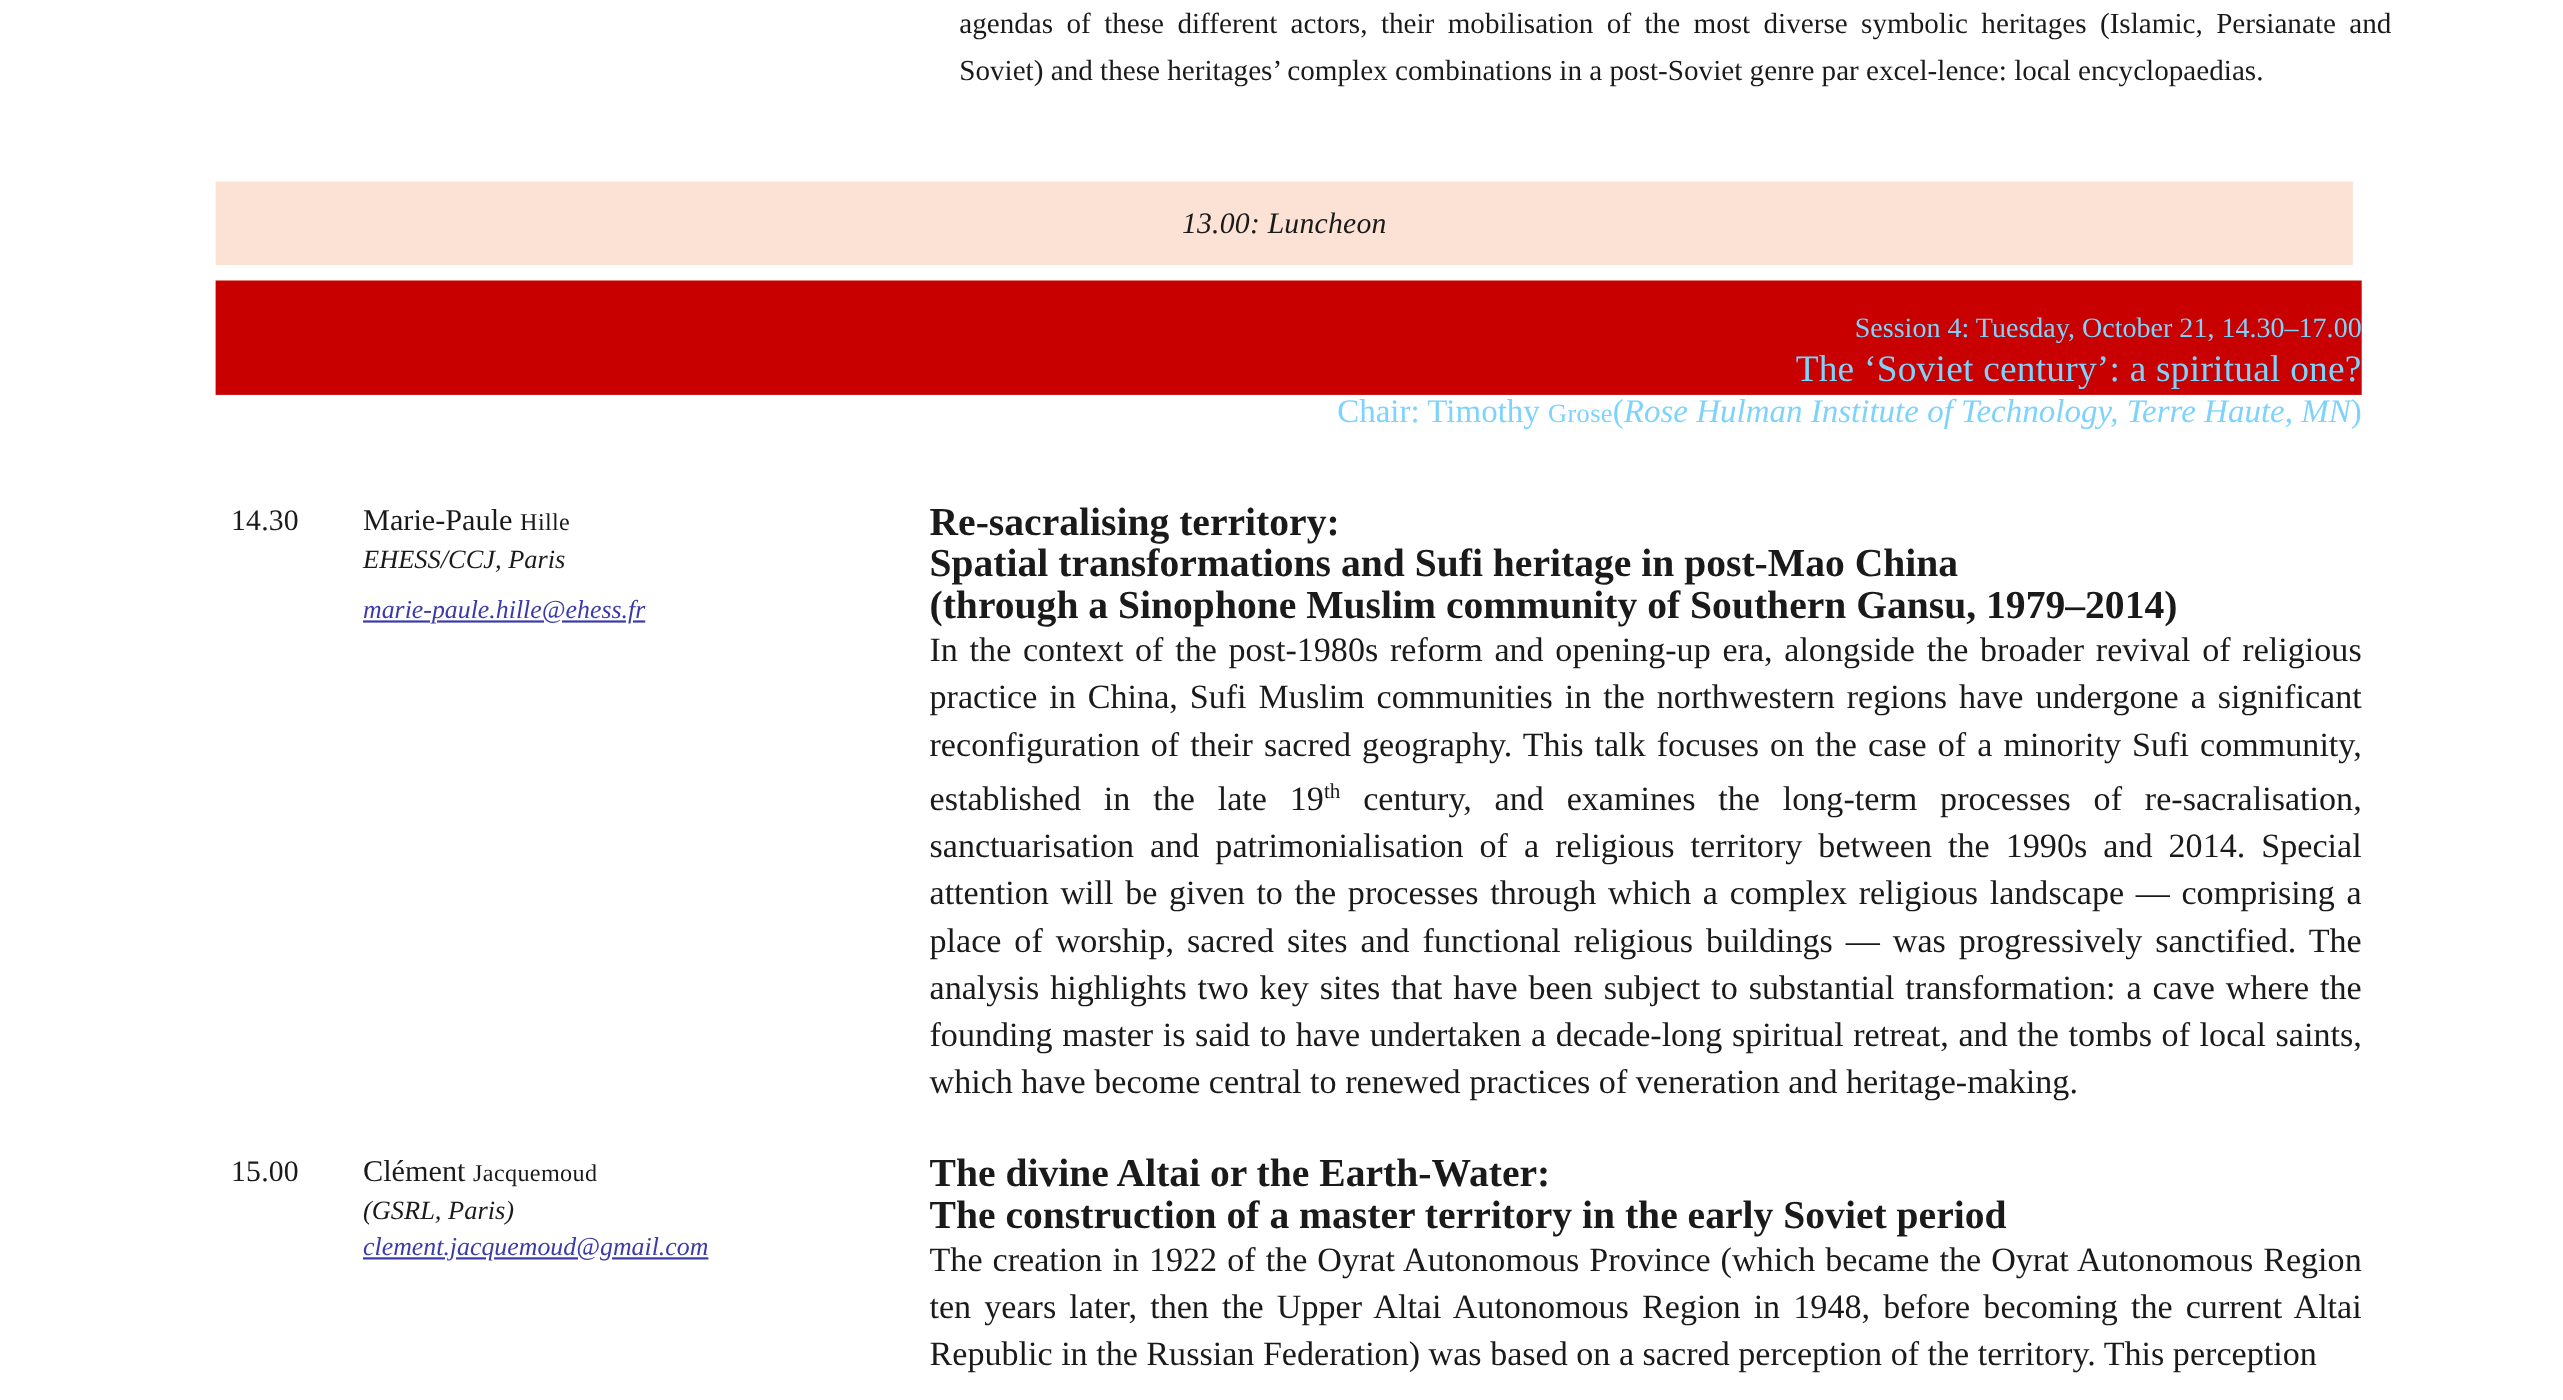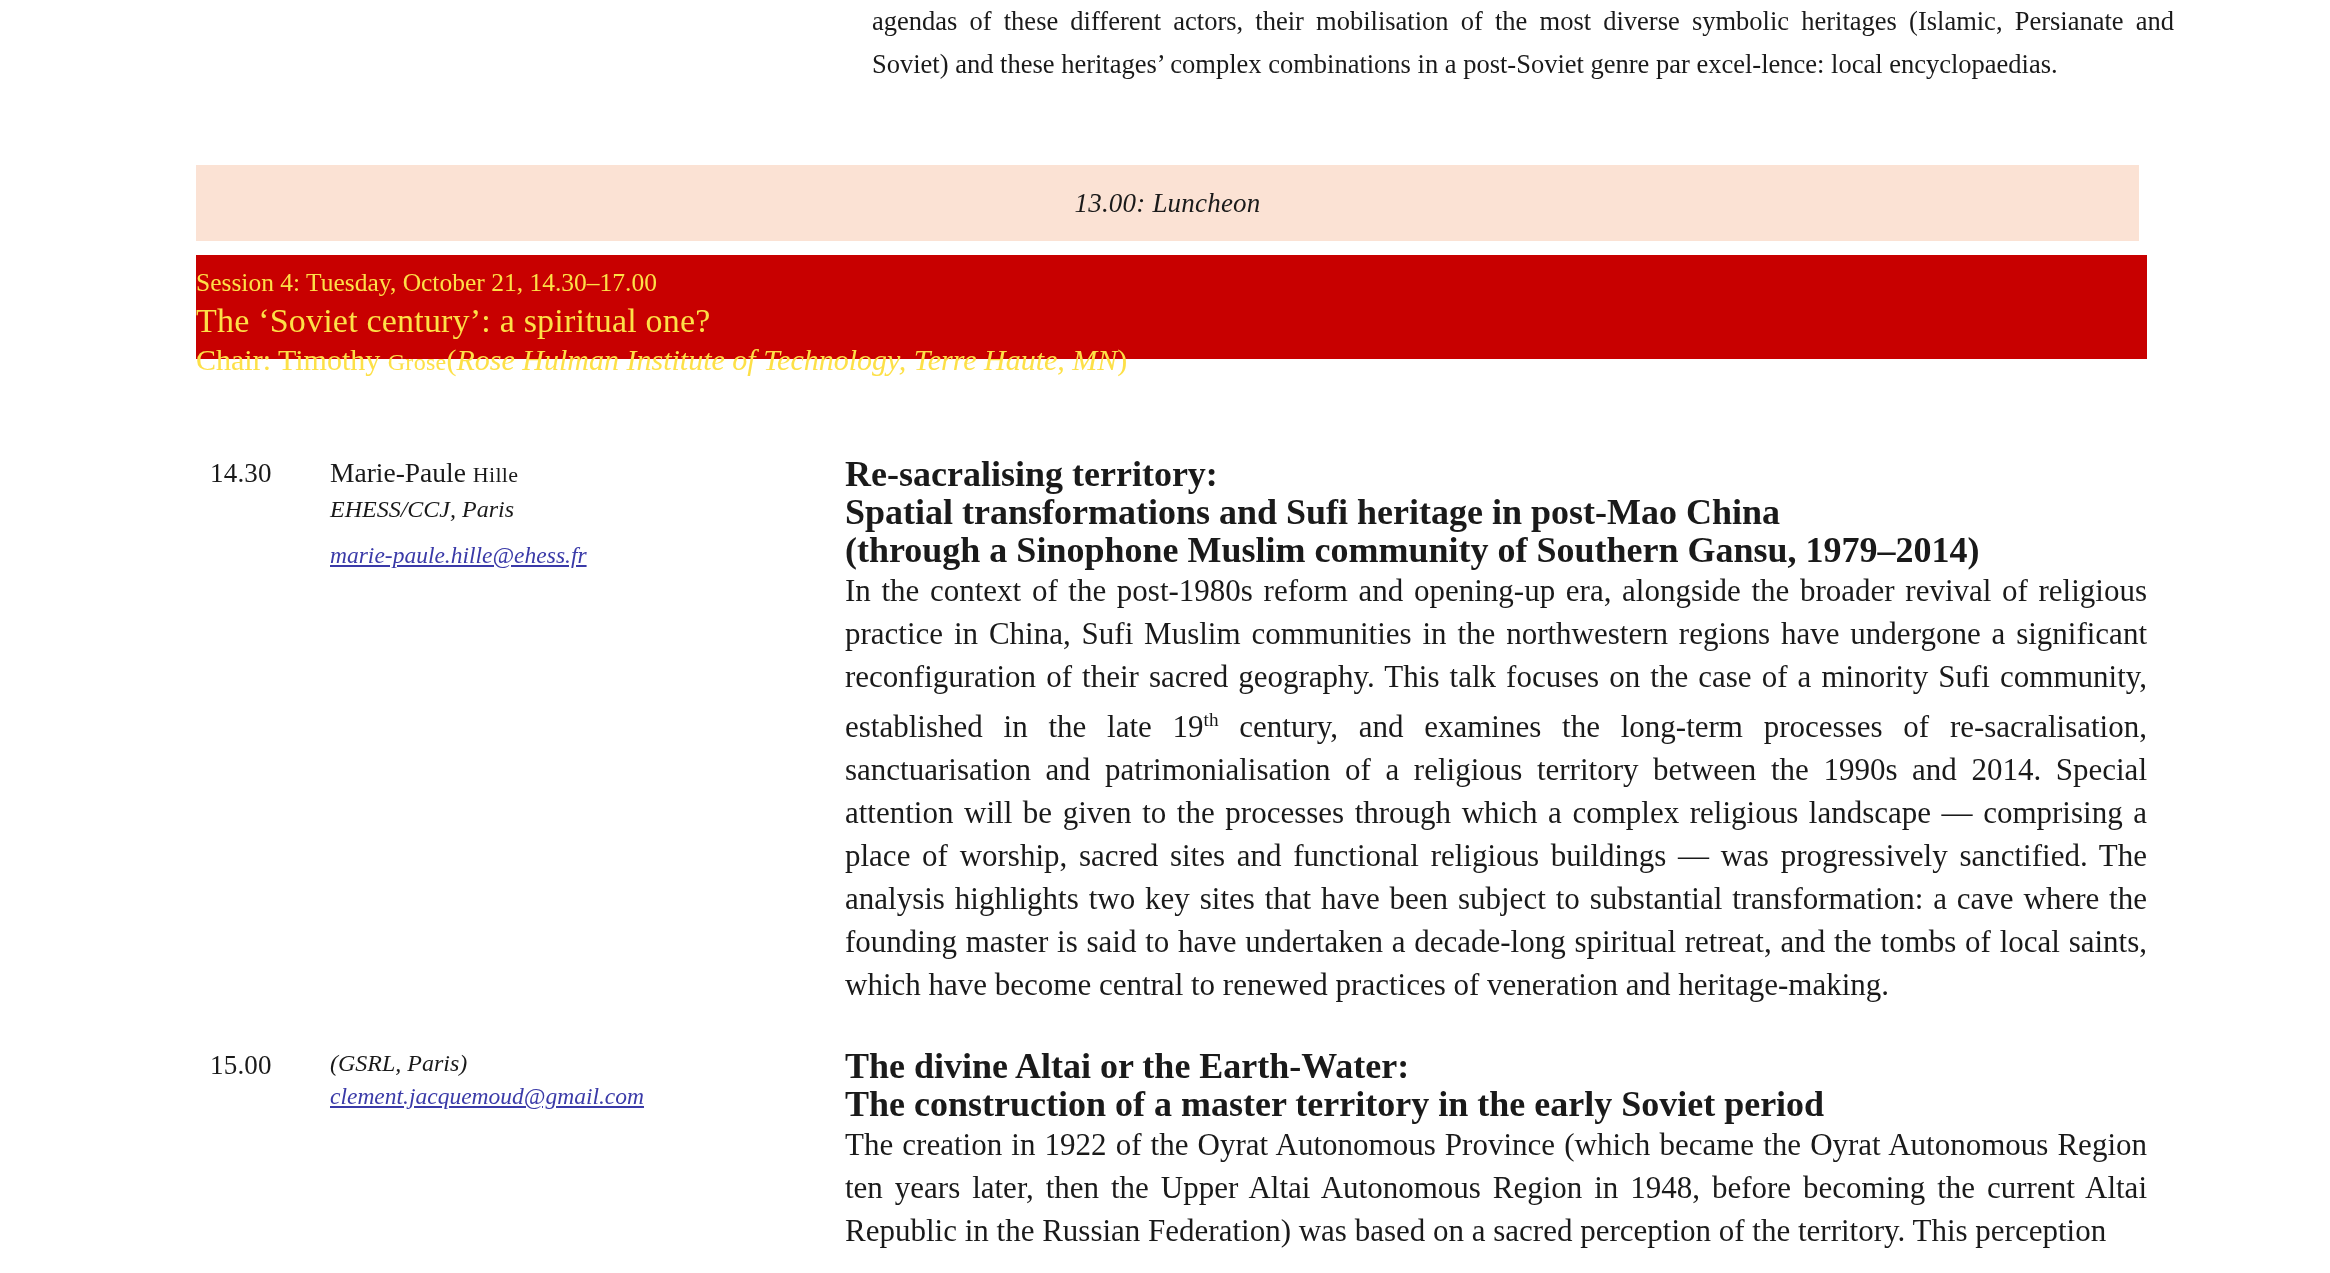--- a/index.html
+++ b/index.html
@@ -54,23 +54,23 @@
   }
 
   
   .session {
     position: absolute;
     left: 196px;
     top: 255px;
     width: 1951px;
     height: 104px;
     background: #c80000;
-    color: #fde047;
-    text-align: left;
-    padding-top: 12px;
+    color: #7dd3fc;
+    text-align: right;
+    padding-top: 27px;
     box-sizing: border-box;
   }
   .session-line {
     font-size: 25.5px;
     line-height: 31px;
   }
   .session-title {
     font-size: 34px;
     line-height: 46px;
     letter-spacing: 0.2px;
@@ -164,20 +164,21 @@
       <div class="talk-title">Spatial transformations and Sufi heritage in post-Mao China</div>
       <div class="talk-title">(through a Sinophone Muslim community of Southern Gansu, 1979–2014)</div>
       <div class="abstract"><span>In the context of the post-1980s reform and opening-up era, alongside the broader revival of religious practice in China, Sufi Muslim communities in the northwestern regions have undergone a significant reconfiguration of their sacred geography. This talk focuses on the case of a minority Sufi community, established in the late 19</span><sup>th</sup><span> century, and examines the long-term processes of re-sacralisation, sanctuarisation and patrimonialisation of a religious territory between the 1990s and 2014. Special attention will be given to the processes through which a complex religious landscape — comprising a place of worship, sacred sites and functional religious buildings — was progressively sanctified. The analysis highlights two key sites that have been subject to substantial transformation: a cave where the founding master is said to have undertaken a decade-long spiritual retreat, and the tombs of local saints, which have become central to renewed practices of veneration and heritage-making.</span></div>
     </div>
   </div>
 
   <div class="row">
     <div class="time" style="left:210px; top:1050px;">15.00</div>
 
     <div class="speaker-col" style="left:330px; top:1047px;">
+      <div class="speaker-name"><span>Clément </span><span class="sc">Jacquemoud</span></div>
       <div class="speaker-aff"><span>(</span><span>GSRL, Paris</span><span>)</span></div>
       <div><a class="speaker-mail" href="#">clement.jacquemoud@gmail.com</a></div>
     </div>
 
     <div class="body-col" style="top:1047px;">
       <div class="talk-title">The divine Altai or the Earth-Water:</div>
       <div class="talk-title">The construction of a master territory in the early Soviet period</div>
       <div class="abstract">The creation in 1922 of the Oyrat Autonomous Province (which became the Oyrat Autonomous Region ten years later, then the Upper Altai Autonomous Region in 1948, before becoming the current Altai Republic in the Russian Federation) was based on a sacred perception of the territory. This perception</div>
     </div>
   </div>

